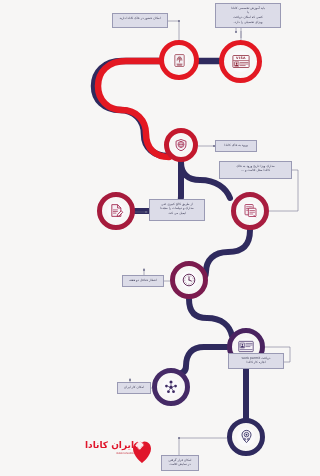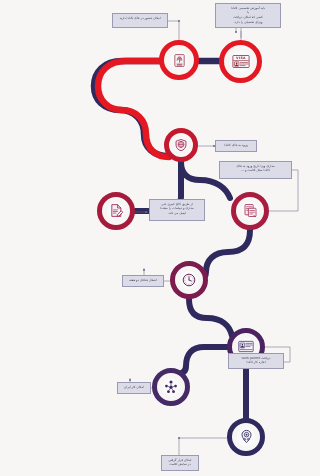--- a/index.html
+++ b/index.html
@@ -330,14 +330,28 @@
   <div class="label" style="left:58px;top:275px;width:42px;height:12px;">انتظار حداقل دو هفته</div>
 
   <div class="label" style="left:164px;top:353px;width:56px;height:16px;">دریافت work permit
 اجازه کار کانادا</div>
 
   <div class="label" style="left:53px;top:382px;width:34px;height:12px;">امکان کار ایران</div>
 
   <div class="label" style="left:97px;top:455px;width:38px;height:16px;">امکان فرار گرفتن
 در نمایش اقامت</div>
 
+  <div class="logo">
+    <span class="logo-text">ایران کانادا</span>
+    <span class="logo-sub">IRANCANADA COMPANY</span>
+    <svg width="22" height="26" viewBox="0 0 22 26" style="position:absolute;left:57px;top:1px;">
+      <path d="M11 25 C11 25 2 18.2 2 10.8 C2 6.6 5 3.6 8.4 3.6 C10 3.6 11 4.6 11 4.6
+               C11 4.6 12 3.6 13.6 3.6 C17 3.6 20 6.6 20 10.8 C20 18.2 11 25 11 25 Z" fill="#e0162b"></path>
+      <path d="M8.4 0.6 L9.6 3.4 L8.2 3.0 L9.0 6.0 L7.4 5.2 L7.8 7.0 L5.6 6.2 L6.8 8.6
+               L4.4 8.2 L5.4 10.0 L3.0 10.6 L5.6 12.2 L4.8 13.6 L8.0 13.2 L7.4 16.4
+               L9.4 14.8 L9.0 18.0 L10.4 17.0 L11.4 19.0 L12.0 16.6 L14.0 18.0
+               L13.4 14.6 L15.6 16.0 L15.0 12.8 L18.0 13.2 L17.2 11.4 L20.0 10.2
+               L17.4 9.0 L18.6 7.2 L16.0 7.6 L16.8 5.2 L14.6 6.0 L15.0 3.6 L13.0 4.8
+               L12.6 1.4 L10.8 3.4 Z" fill="#ffffff" opacity="0.92" transform="translate(2.2,1.4) scale(0.56)"></path>
+    </svg>
+  </div>
 
 </div>
 
 </body></html>

